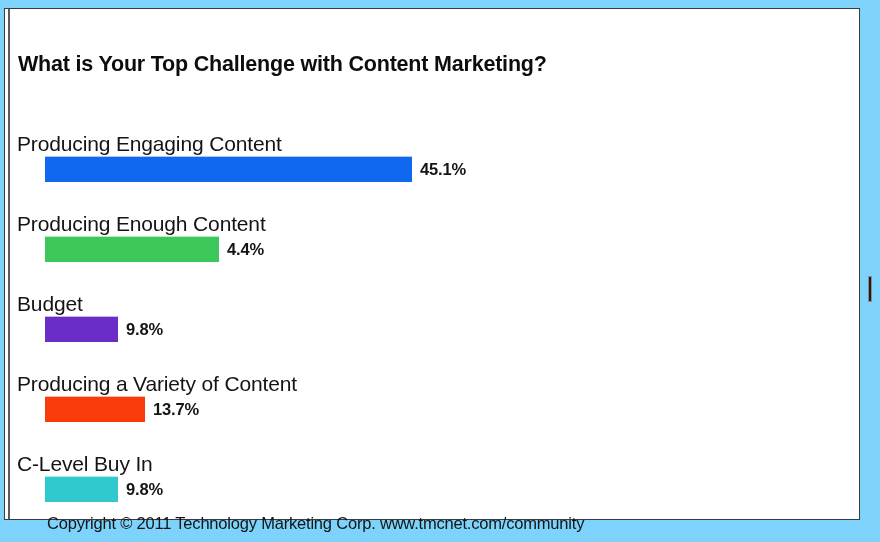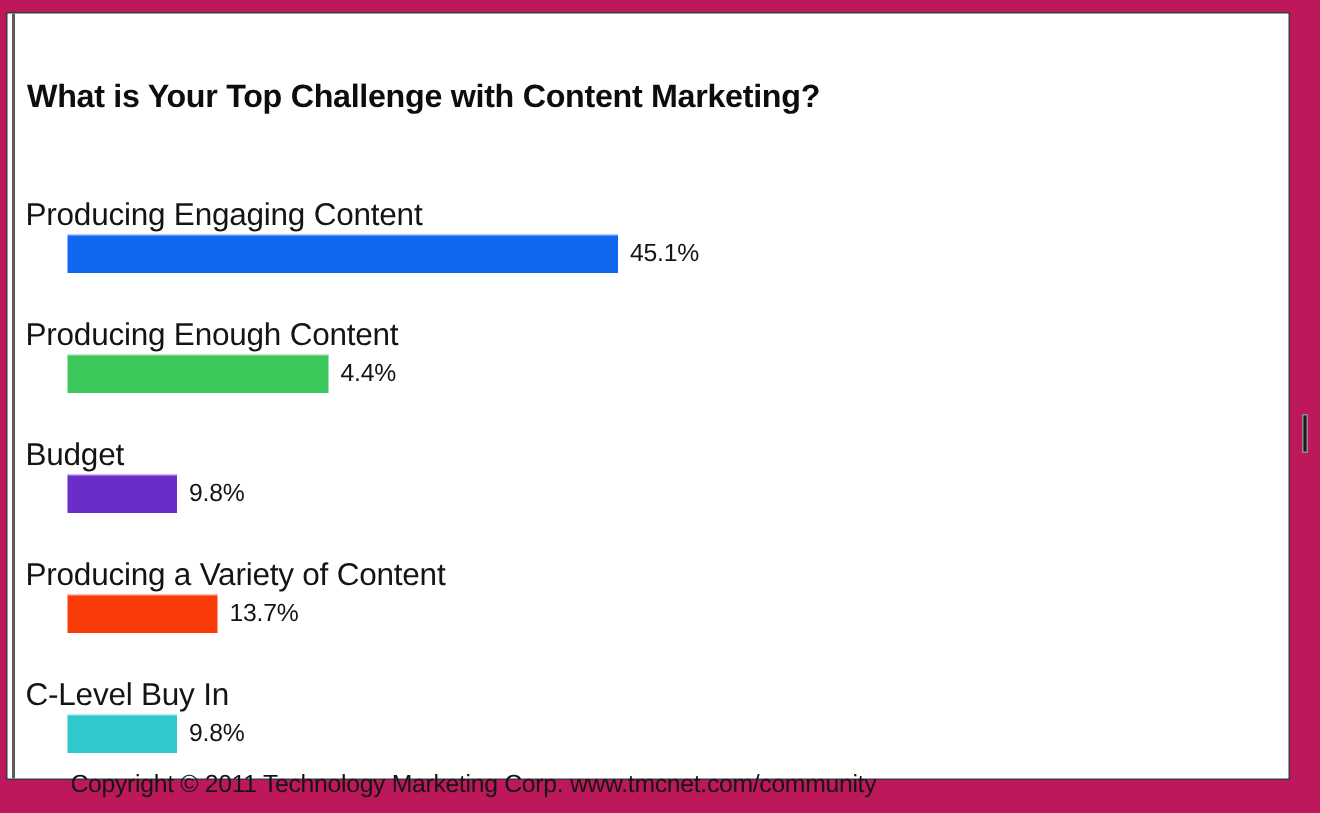--- a/index.html
+++ b/index.html
@@ -12,21 +12,21 @@
     height: 542px;
     overflow: hidden;
     font-family: "Liberation Sans", sans-serif;
     color: #151515;
   }
 
   #slide {
     position: relative;
     width: 880px;
     height: 542px;
-    background: #be185d;
+    background: #7dd3fc;
   }
 
   
   #frame {
     position: absolute;
     left: 4px;
     top: 8px;
     width: 856px;
     height: 512px;
     border: 1px solid #3a3a3a;
@@ -83,20 +83,21 @@
     color: #141414;
     white-space: nowrap;
   }
   .bar-row {
     position: absolute;
     left: 45px;
     top: 26px;
     height: 22px;
     display: flex;
     align-items: center;
+    font-weight: bold;
   }
   .bar {
     height: 26px;
     border-top: 1px solid rgba(255,255,255,0.65);
     box-sizing: border-box;
   }
   .bar-value {
     font-size: 16.5px;
     letter-spacing: -0.15px;
     color: #141414;

